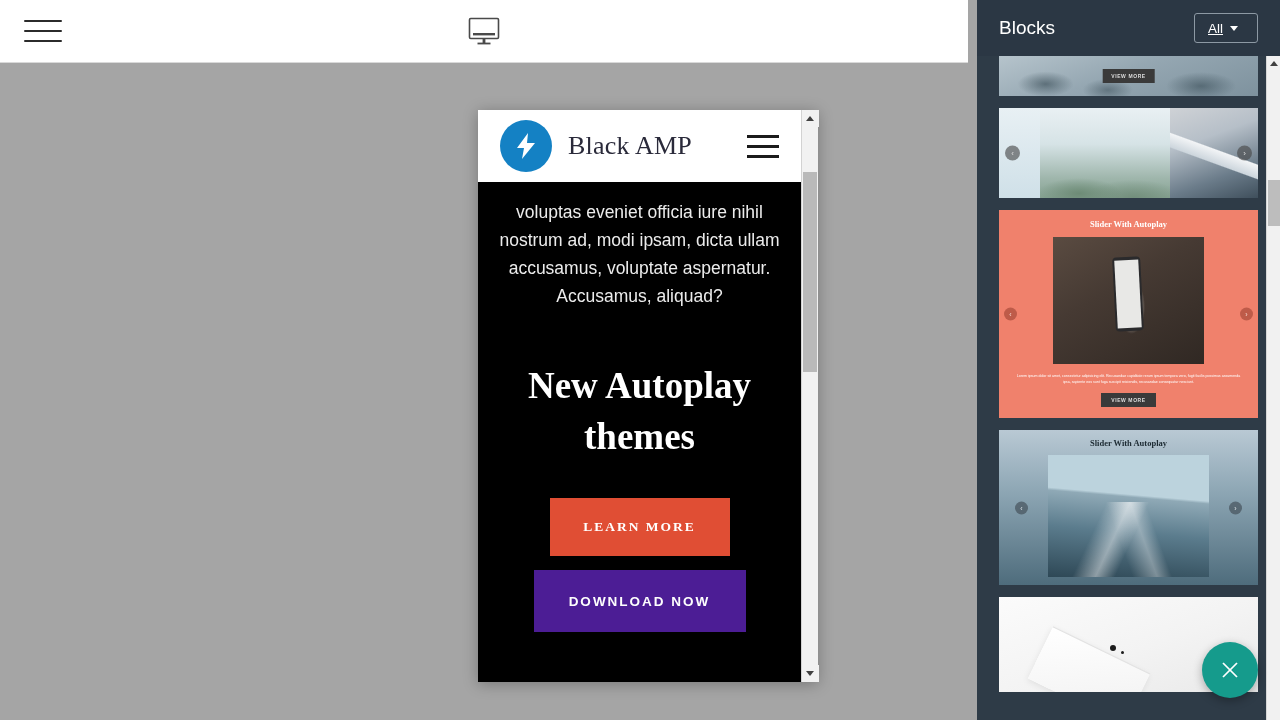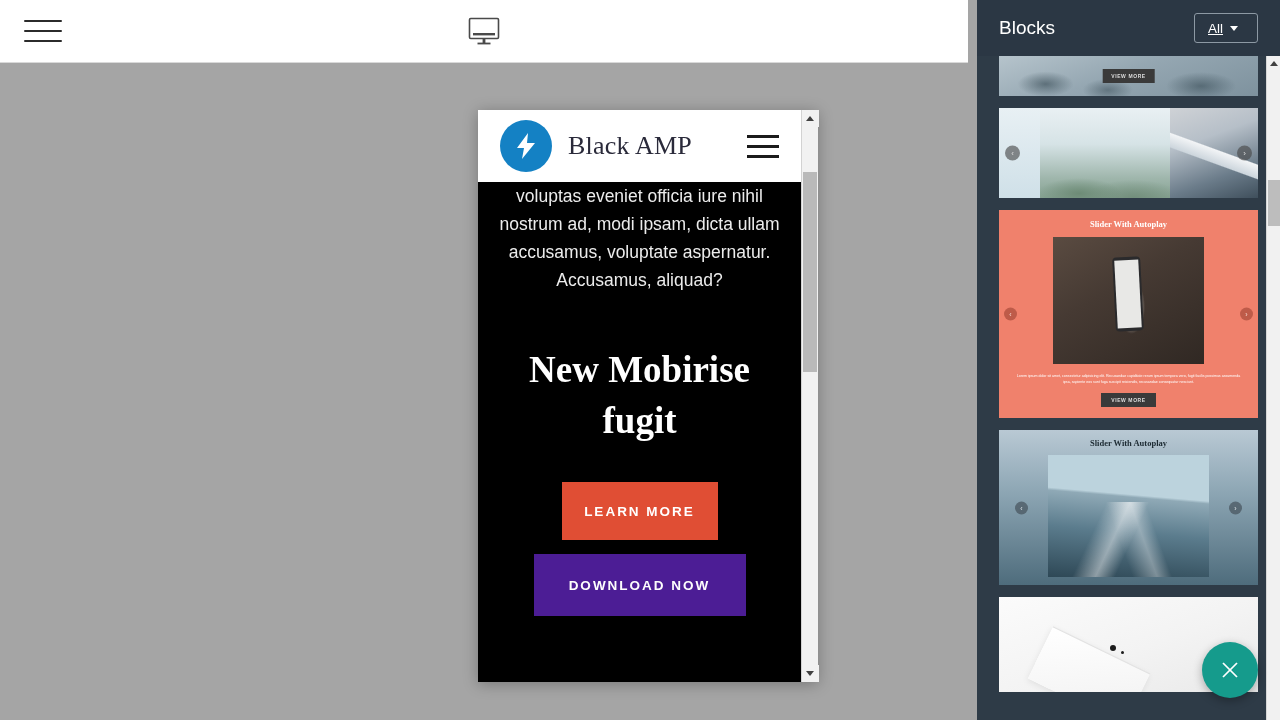--- a/index.html
+++ b/index.html
@@ -76,37 +76,37 @@
     font-size: 26px; color: #2a2a3a; letter-spacing: .2px;
   }
   .site-menu {
     margin-left: auto;
     display: flex; flex-direction: column; gap: 7px;
     cursor: pointer; background: none; border: none; padding: 4px 0;
   }
   .site-menu span { display: block; width: 32px; height: 3px; background: #1b1b1b; }
 
   
-  .hero { background: #000; padding: 0 14px 0; text-align: center; }
+  .hero { background: #000; padding: 16px 14px 0; text-align: center; }
   .hero-sub {
     color: #ececec; font-size: 17.5px; line-height: 28px;
     font-family: "Liberation Sans", sans-serif;
     padding: 0 6px;
   }
   .hero-title {
     margin-top: 50px;
     font-family: "Liberation Serif", serif;
     font-weight: bold; color: #fff;
     font-size: 37px; line-height: 51px;
   }
   .hero-actions { margin-top: 36px; display: flex; flex-direction: column; align-items: center; gap: 14px; }
   .btn-primary {
-    width: 156px; height: 58px; border: none; cursor: pointer;
+    width: 180px; height: 58px; border: none; cursor: pointer;
     background: #e04e34; color: #fff;
-    font-size: 13.5px; font-weight: bold; letter-spacing: 2px;
+    font-size: 13.5px; font-weight: bold; letter-spacing: 2px; font-family: Liberation Serif, serif;
   }
   .btn-secondary {
     width: 212px; height: 62px; border: none; cursor: pointer;
     background: #4c1d95; color: #fdfdfd;
     font-size: 13.5px; font-weight: bold; letter-spacing: 2px;
   }
 
   
   .pv-scroll {
     width: 17px; height: 572px; background: #f1f1f1;
@@ -349,21 +349,21 @@
             <div class="brand-name">Black AMP</div>
             <button class="site-menu">
               <span></span>
               <span></span>
               <span></span>
             </button>
           </div>
 
           <div class="hero">
             <div class="hero-sub">voluptas eveniet officia iure nihil nostrum ad, modi ipsam, dicta ullam accusamus, voluptate aspernatur. Accusamus, aliquad?</div>
-            <div class="hero-title">New Mobirise fugit</div>
+            <div class="hero-title">New Autoplay themes</div>
             <div class="hero-actions">
               <button class="btn-primary">LEARN MORE</button>
               <button class="btn-secondary">DOWNLOAD NOW</button>
             </div>
           </div>
         </div>
 
         <div class="pv-scroll">
           <div class="pv-arrow">
             <div class="pv-tri-up"></div>

